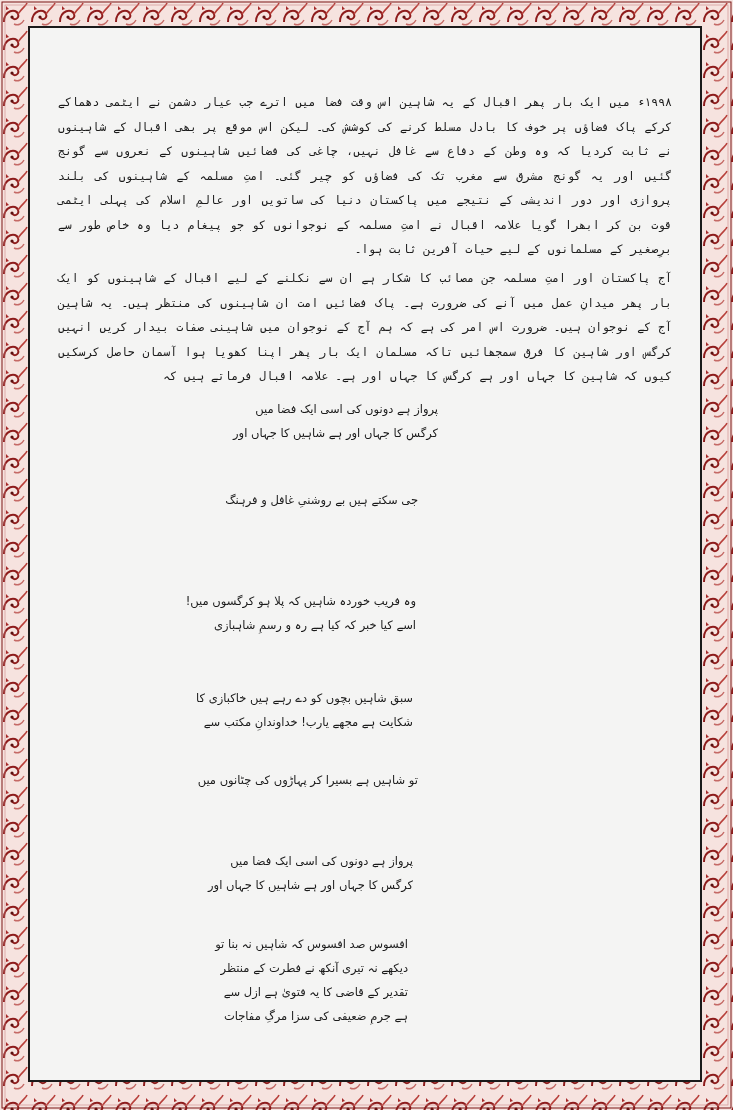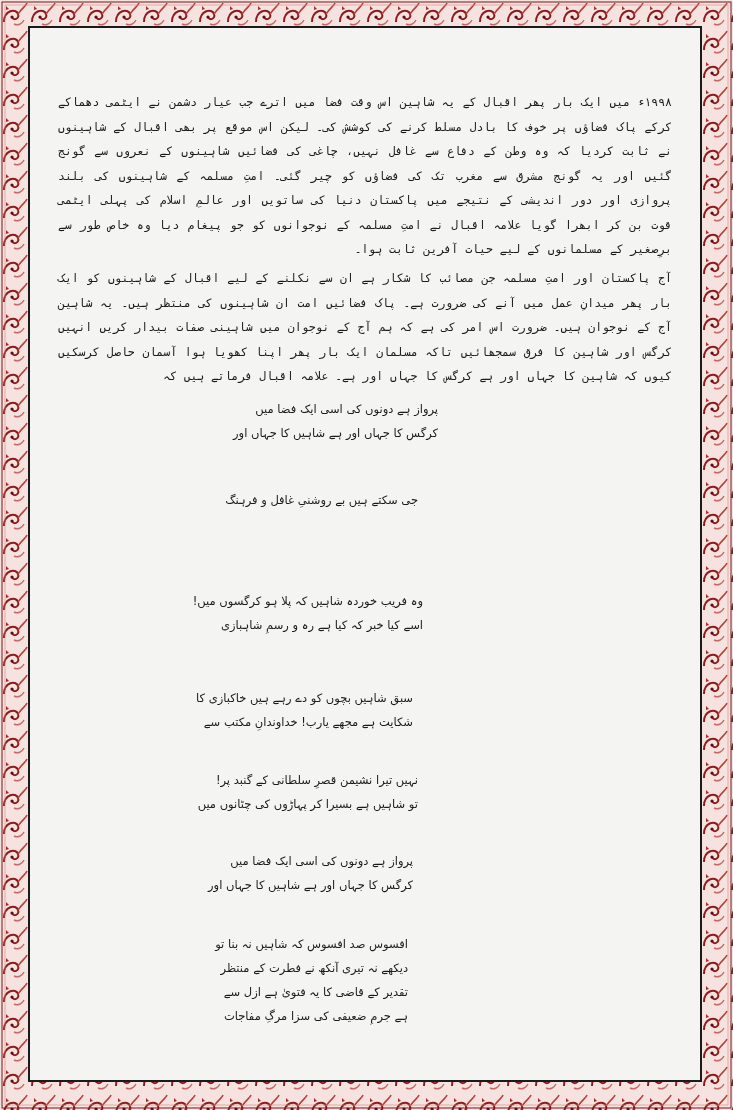--- a/index.html
+++ b/index.html
@@ -59,21 +59,21 @@
     text-align: right;
     font-family: "DejaVu Sans", sans-serif;
     font-size: 11.5px;
     line-height: 24px;
     color: #1b1b1b;
     white-space: nowrap;
   }
   .verse div { height: 24px; }
   .c1 { top: 397px; right: 295px; }
   .c2 { top: 488px; right: 315px; }
-  .c3 { top: 589px; right: 310px; }
+  .c3 { top: 589px; right: 317px; }
   .c4 { top: 686px; right: 320px; }
   .c5 { top: 768px; right: 315px; }
   .c6 { top: 849px; right: 320px; }
   .c7 { top: 932px; right: 325px; }
 </style>
 </head>
 <body>
 
 <div class="frame">
   <svg class="frame-scroll" width="733" height="1110" style="left:0;top:0;">
@@ -111,21 +111,20 @@
   <div>وہ فریب خوردہ شاہیں کہ پلا ہو کرگسوں میں!</div>
   <div>اسے کیا خبر کہ کیا ہے رہ و رسمِ شاہبازی</div>
 </div>
 
 <div class="verse c4">
   <div>سبق شاہیں بچوں کو دے رہے ہیں خاکبازی کا</div>
   <div>شکایت ہے مجھے یارب! خداوندانِ مکتب سے</div>
 </div>
 
 <div class="verse c5">
-  <div>نہیں تیرا نشیمن قصرِ سلطانی کے گنبد پر!</div>
   <div>تو شاہیں ہے بسیرا کر پہاڑوں کی چٹانوں میں</div>
 </div>
 
 <div class="verse c6">
   <div>پرواز ہے دونوں کی اسی ایک فضا میں</div>
   <div>کرگس کا جہاں اور ہے شاہیں کا جہاں اور</div>
 </div>
 
 <div class="verse c7">
   <div>افسوس صد افسوس کہ شاہیں نہ بنا تو</div>

